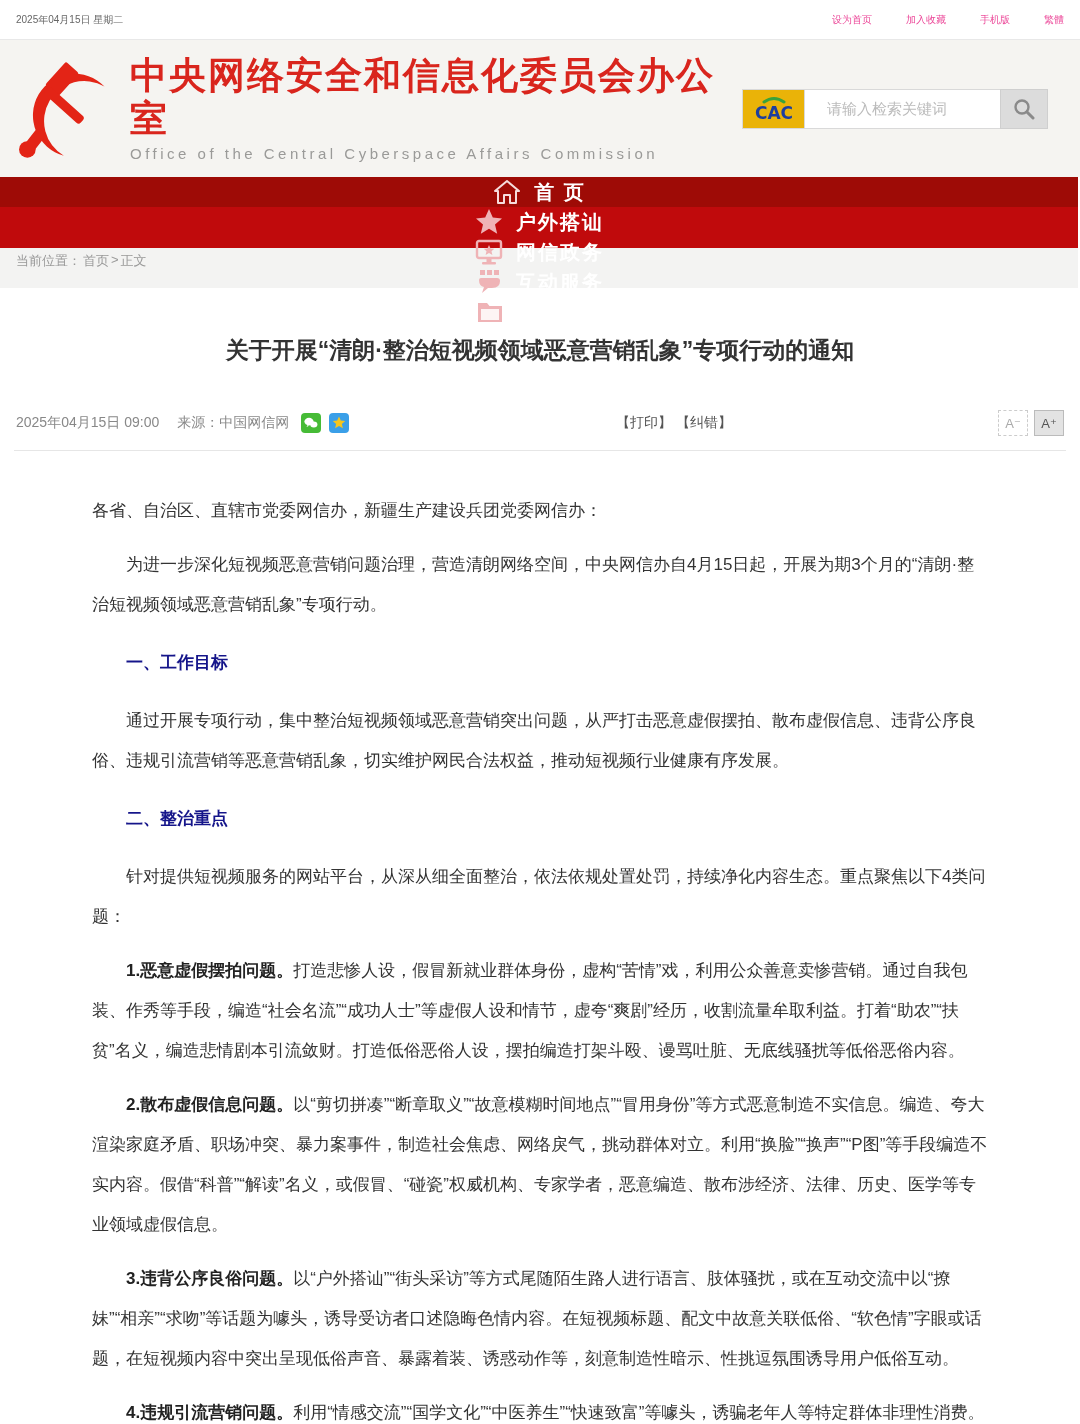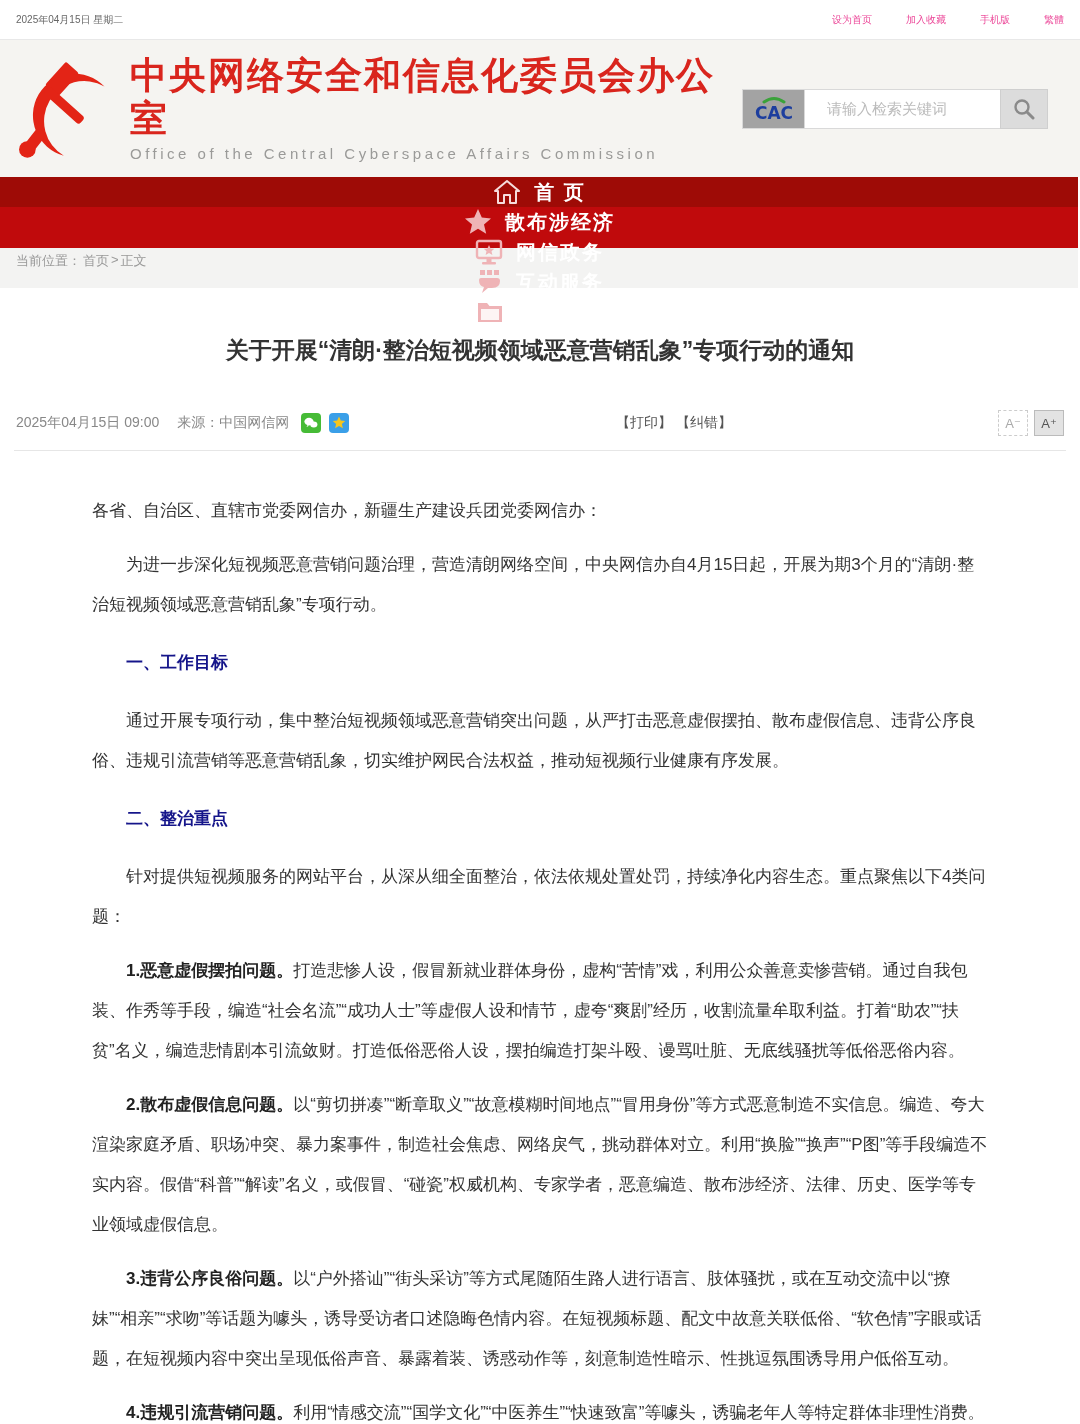--- a/index.html
+++ b/index.html
@@ -12,21 +12,21 @@
   .topbar-links { margin-left:auto; display:flex; gap:34px; }
   .topbar-links a { color:#ec4899; text-decoration:none; cursor:pointer; }
 
   
   .masthead { height:137px; background:#f5f4f1; display:flex; align-items:center; padding:0 18px; }
   .emblem { width:104px; height:104px; flex:0 0 auto; margin-top:4px; }
   .site-titles { margin-left:8px; }
   .site-title { font-size:37px; font-weight:bold; color:#d9251d; letter-spacing:2px; line-height:1.15; }
   .site-subtitle { font-size:15px; color:#9a9a98; letter-spacing:3.5px; margin-top:4px; }
   .search-group { margin-left:auto; display:flex; align-items:center; height:40px; margin-right:14px; }
-  .cac-box { width:62px; height:40px; background:#a3a3a3; border:1px solid #d9d9d9; border-right:none;
+  .cac-box { width:62px; height:40px; background:#eab308; border:1px solid #d9d9d9; border-right:none;
     display:flex; align-items:center; justify-content:center; }
   .search-input { width:196px; height:40px; border:1px solid #d9d9d9; border-right:none;
     padding:0 22px; font-size:15px; color:#333; outline:none; }
   .search-input::placeholder { color:#bbb; }
   .search-btn { width:48px; height:40px; background:#dcdcdc; border:1px solid #cfcfcf;
     display:flex; align-items:center; justify-content:center; cursor:pointer; }
 
   
   .nav { height:71px; background:#c00a0c; display:flex;flex-direction:column; }
   .nav-item { flex:1; display:flex; align-items:center; justify-content:center; gap:12px;
@@ -115,21 +115,21 @@
   <div class="nav-item active">
     <svg class="nav-icon" viewBox="0 0 30 30">
       <path d="M15 4 L27 14 L24 14 L24 26 L18 26 L18 18 L12 18 L12 26 L6 26 L6 14 L3 14 Z" fill="none" stroke="#f6dcdc" stroke-width="2" stroke-linejoin="round"></path>
     </svg>
     <span>首 页</span>
   </div>
   <div class="nav-item">
     <svg class="nav-icon" viewBox="0 0 30 30">
       <path d="M15 2 L18.8 10.6 L28 11.5 L21 17.6 L23.2 26.8 L15 21.8 L6.8 26.8 L9 17.6 L2 11.5 L11.2 10.6 Z" fill="#efb3b6"></path>
     </svg>
-    <span>散布涉经济</span>
+    <span>户外搭讪</span>
   </div>
   <div class="nav-item">
     <svg class="nav-icon" viewBox="0 0 30 30">
       <rect x="3" y="4" width="24" height="17" rx="2" fill="none" stroke="#efb3b6" stroke-width="2.4"></rect>
       <path d="M15 8 L16.6 11.4 L20.3 11.8 L17.5 14.2 L18.4 17.9 L15 15.9 L11.6 17.9 L12.5 14.2 L9.7 11.8 L13.4 11.4 Z" fill="#efb3b6"></path>
       <rect x="12.5" y="21" width="5" height="4" fill="#efb3b6"></rect>
       <rect x="8" y="25" width="14" height="2.4" rx="1" fill="#efb3b6"></rect>
     </svg>
     <span>网信政务</span>
   </div>

